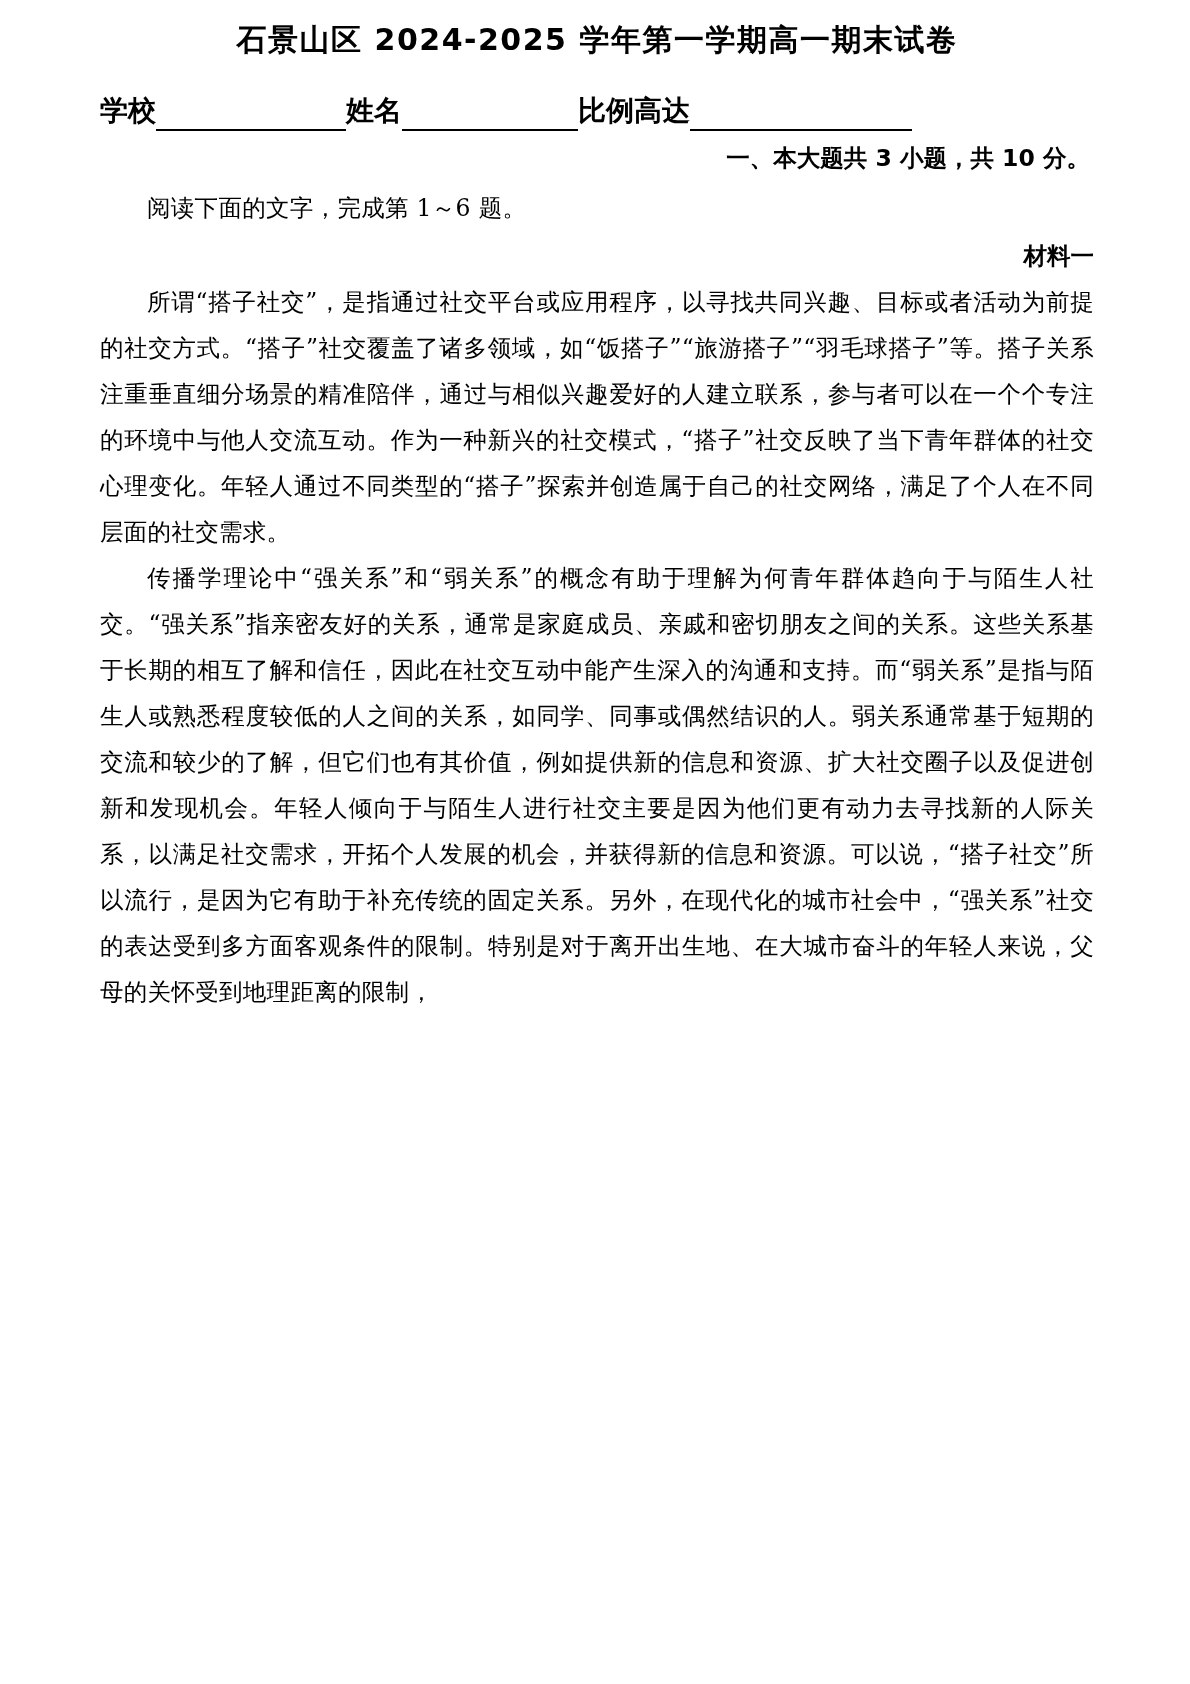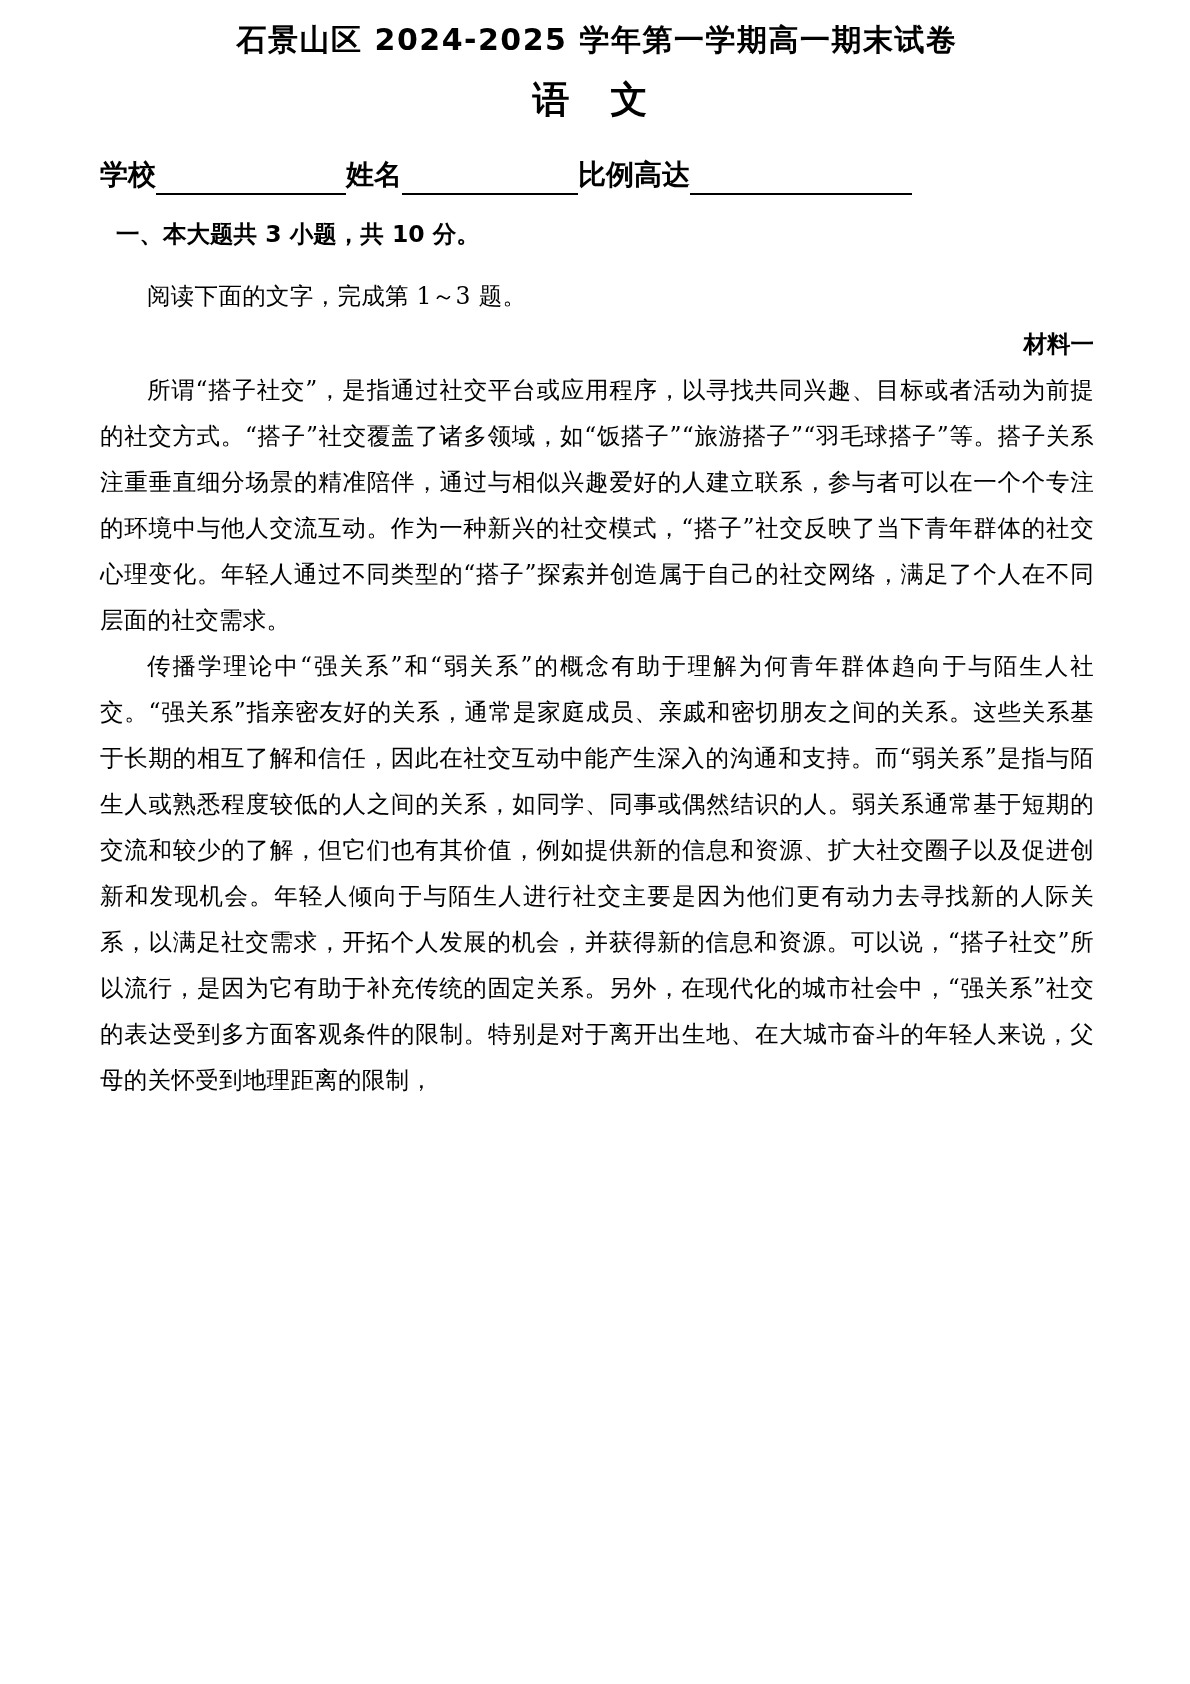--- a/index.html
+++ b/index.html
@@ -77,22 +77,23 @@
     text-align: justify;
     text-justify: inter-ideograph;
     margin: 0;
     letter-spacing: 0.3px;
   }
   .indent { text-indent: 2em; }
   .section-head {
     font-size: 23.5px;
     line-height: 46px;
     font-weight: bold;
-    margin: 16px;
+    margin: 4px;
     font-family: "DejaVu Sans", "Liberation Sans", sans-serif;
+    text-align: right;
   }
   .instructions { margin-top: 18px; }
   .material-head {
     text-align: right;
     font-size: 23.5px;
     line-height: 46px;
     font-weight: bold;
     margin: 2px 0 0 0;
     font-family: "DejaVu Sans", "Liberation Sans", sans-serif;
   }
@@ -113,41 +114,40 @@
   .footer .gap { width: 18px; }
 </style>
 </head>
 <body>
 
 <div class="page">
 
   <div class="inner">
 
     <div class="doc-title">石景山区 2024-2025 学年第一学期高一期末试卷</div>
-    <div class="doc-subject">语 文</div>
 
     <div class="id-row">
       <div class="id-field">
         <span class="id-label">学校</span>
         <span class="id-blank blank-school"></span>
       </div>
       <div class="id-field">
         <span class="id-label">姓名</span>
         <span class="id-blank blank-name"></span>
       </div>
       <div class="id-field">
         <span class="id-label">比例高达</span>
         <span class="id-blank blank-admit"></span>
       </div>
     </div>
 
 
     <p class="section-head">一、本大题共 3 小题，共 10 分。</p>
 
-    <p class="para indent">阅读下面的文字，完成第 1～3 题。</p>
+    <p class="para indent">阅读下面的文字，完成第 1～6 题。</p>
 
     <p class="material-head">材料一</p>
 
     <p class="para indent">所谓“搭子社交”，是指通过社交平台或应用程序，以寻找共同兴趣、目标或者活动为前提的社交方式。“搭子”社交覆盖了诸多领域，如“饭搭子”“旅游搭子”“羽毛球搭子”等。搭子关系注重垂直细分场景的精准陪伴，通过与相似兴趣爱好的人建立联系，参与者可以在一个个专注的环境中与他人交流互动。作为一种新兴的社交模式，“搭子”社交反映了当下青年群体的社交心理变化。年轻人通过不同类型的“搭子”探索并创造属于自己的社交网络，满足了个人在不同层面的社交需求。</p>
     <p class="para indent">传播学理论中“强关系”和“弱关系”的概念有助于理解为何青年群体趋向于与陌生人社交。“强关系”指亲密友好的关系，通常是家庭成员、亲戚和密切朋友之间的关系。这些关系基于长期的相互了解和信任，因此在社交互动中能产生深入的沟通和支持。而“弱关系”是指与陌生人或熟悉程度较低的人之间的关系，如同学、同事或偶然结识的人。弱关系通常基于短期的交流和较少的了解，但它们也有其价值，例如提供新的信息和资源、扩大社交圈子以及促进创新和发现机会。年轻人倾向于与陌生人进行社交主要是因为他们更有动力去寻找新的人际关系，以满足社交需求，开拓个人发展的机会，并获得新的信息和资源。可以说，“搭子社交”所以流行，是因为它有助于补充传统的固定关系。另外，在现代化的城市社会中，“强关系”社交的表达受到多方面客观条件的限制。特别是对于离开出生地、在大城市奋斗的年轻人来说，父母的关怀受到地理距离的限制，</p>
 
   </div>
 
   <div class="footer">
     <span>高一语文试卷</span>

